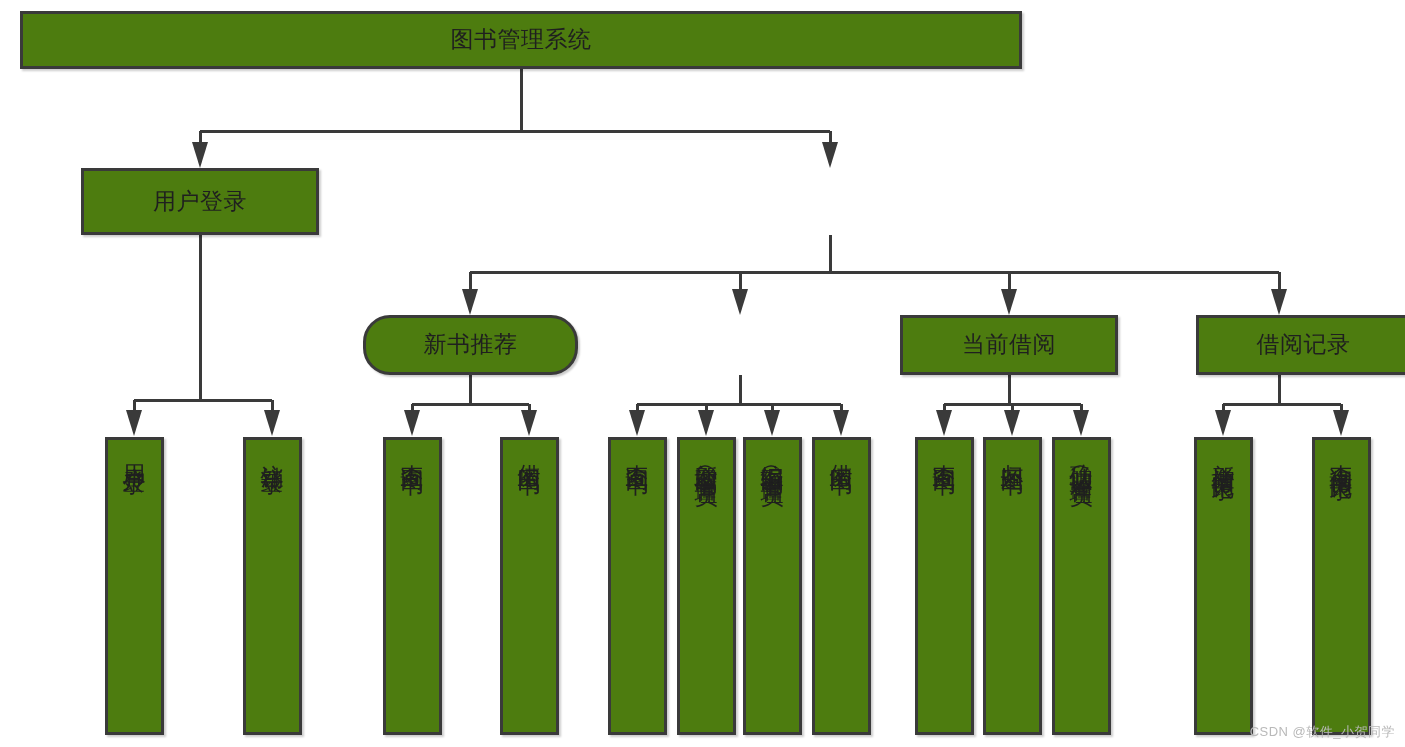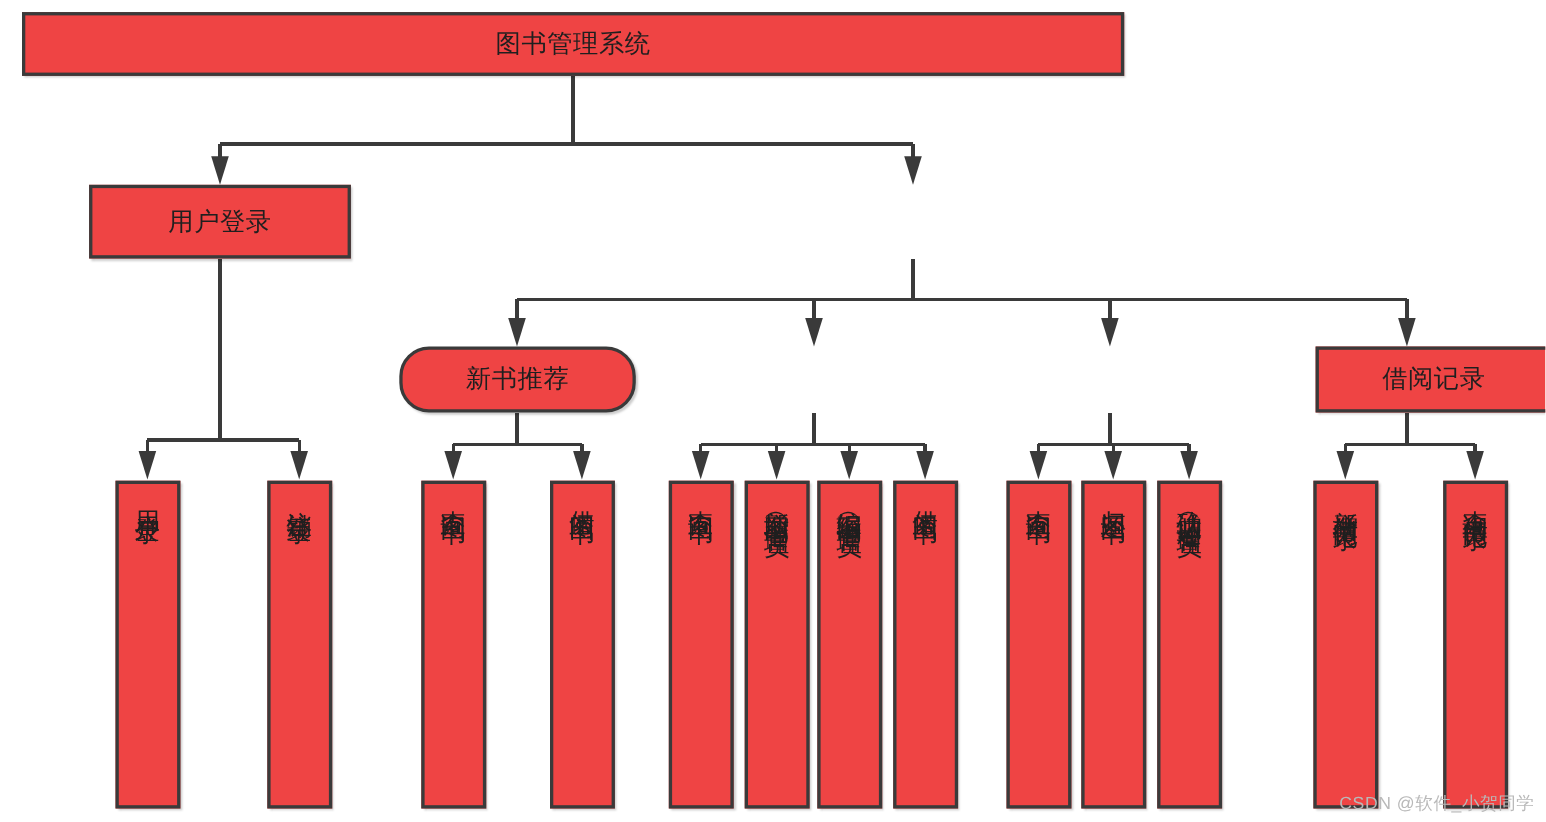--- a/index.html
+++ b/index.html
@@ -35,21 +35,21 @@
     shape-rendering: crispEdges;
   }
   #wires polygon.arrowhead {
     fill: #3a3a3a;
     stroke: none;
   }
   
   .node {
     position: absolute;
     box-sizing: border-box;
-    background: #ef4444;
+    background: #4d7c0f;
     border: 3px solid #3a3a3a;
     box-shadow: 2px 2px 2px rgba(0,0,0,0.20);
     display: flex;
     align-items: center;
     justify-content: center;
     z-index: 2;
   }
   .node .label {
     font-size: 23px;
     line-height: 1.18;
@@ -74,21 +74,21 @@
     font-size: 23px;
     line-height: 1.05;
     letter-spacing: 3px;
     white-space: nowrap;
   }
   
   #watermark {
     position: absolute;
     right: 10px;
     bottom: 6px;
-    font-size: 16px;
+    font-size: 13px;
     color: #b9b9b9;
     letter-spacing: 0.5px;
     z-index: 3;
     white-space: nowrap;
     font-family: "Liberation Sans", "DejaVu Sans", sans-serif;
   }
 </style>
 </head>
 <body>
 
@@ -170,20 +170,23 @@
   <div class="node horiz" style="left:81px; top:168px; width:238px; height:67px;">
     <span class="label">用户登录</span>
   </div>
 
 
   <div class="node horiz" style="left:363px; top:315px; width:215px; height:60px;border-radius:27px;">
     <span class="label">新书推荐</span>
   </div>
 
 
+  <div class="node horiz" style="left:900px; top:315px; width:218px; height:60px;">
+    <span class="label">当前借阅</span>
+  </div>
 
   <div class="node horiz" style="left:1196px; top:315px; width:215px; height:60px;">
     <span class="label">借阅记录</span>
   </div>
 
   <div class="node leaf" style="left:105px; top:437px; width:59px; height:298px;">
     <span class="label">用户登录</span>
   </div>
 
   <div class="node leaf" style="left:243px; top:437px; width:59px; height:298px;">

